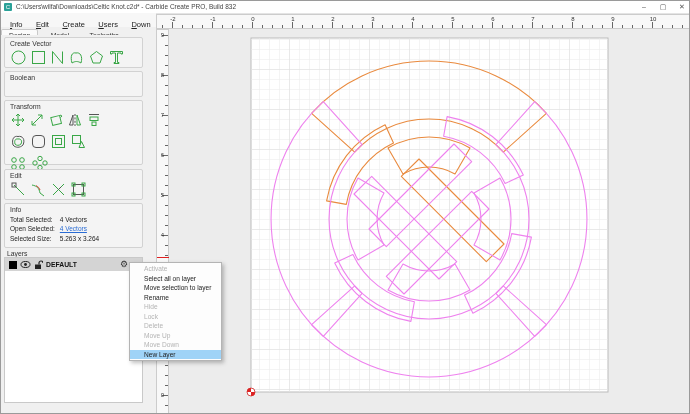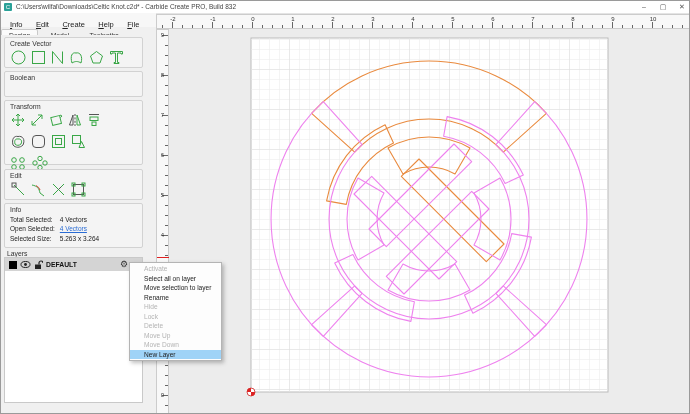--- a/index.html
+++ b/index.html
@@ -71,22 +71,22 @@
     <div class="titletext">C:\Users\wilfal\Downloads\Celtic Knot.c2d* - Carbide Create PRO, Build 832</div>
     <div class="winctl wc-min">–</div>
     <div class="winctl wc-max">▢</div>
     <div class="winctl wc-close">✕</div>
   </div>
 
   <div class="menubar">
     <span class="menu-item">Info</span>
     <span class="menu-item">Edit</span>
     <span class="menu-item">Create</span>
-    <span class="menu-item">Help</span>
-    <span class="menu-item">File</span>
+    <span class="menu-item">Users</span>
+    <span class="menu-item">Down</span>
   </div>
 
   <div class="tabs">
     <span class="tab active">Design</span>
     <span class="tab">Model</span>
     <span class="tab">Toolpaths</span>
   </div>
 
   <div class="panel">
 

